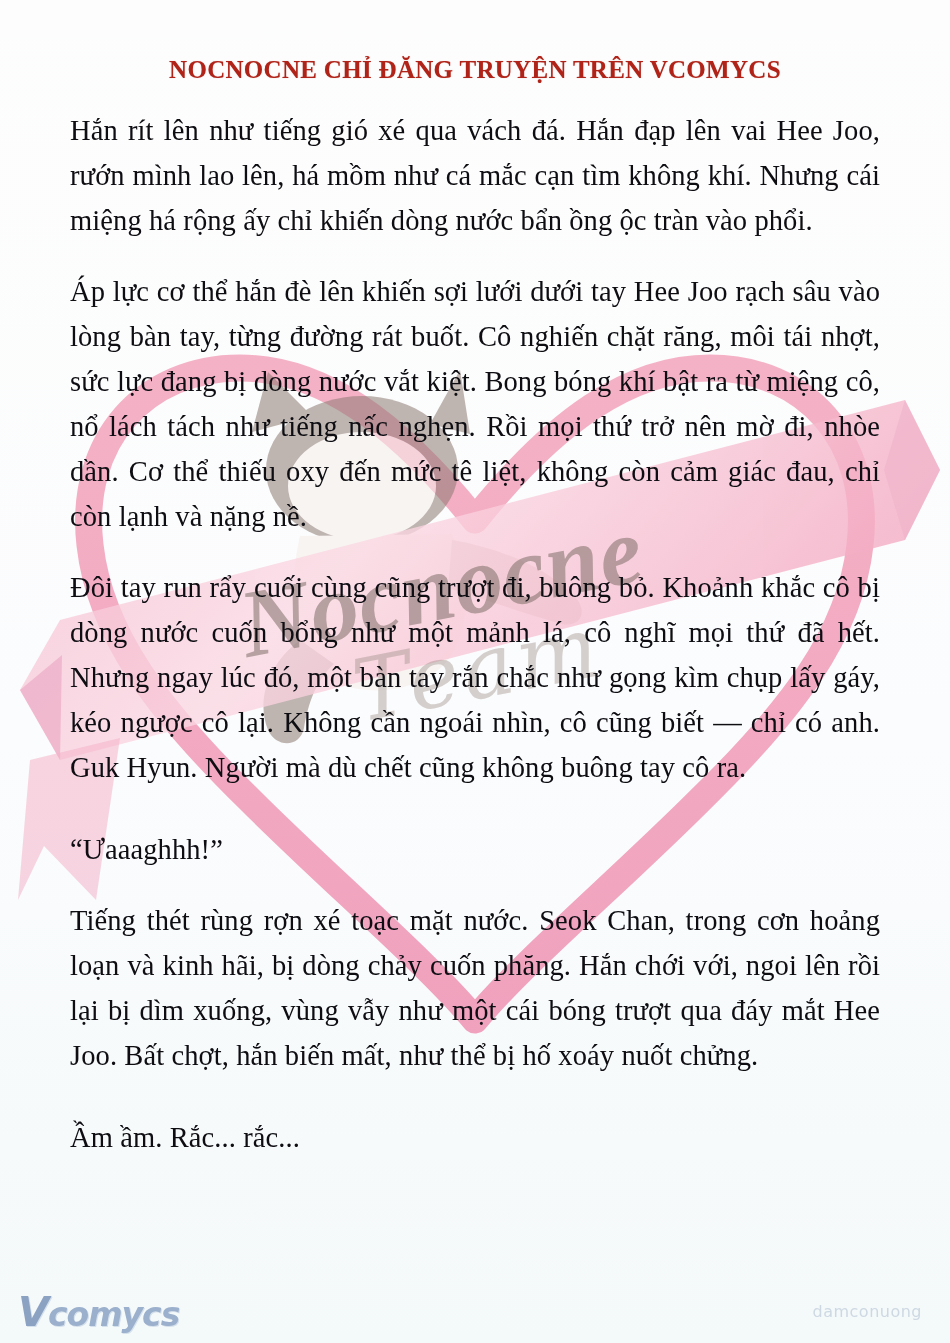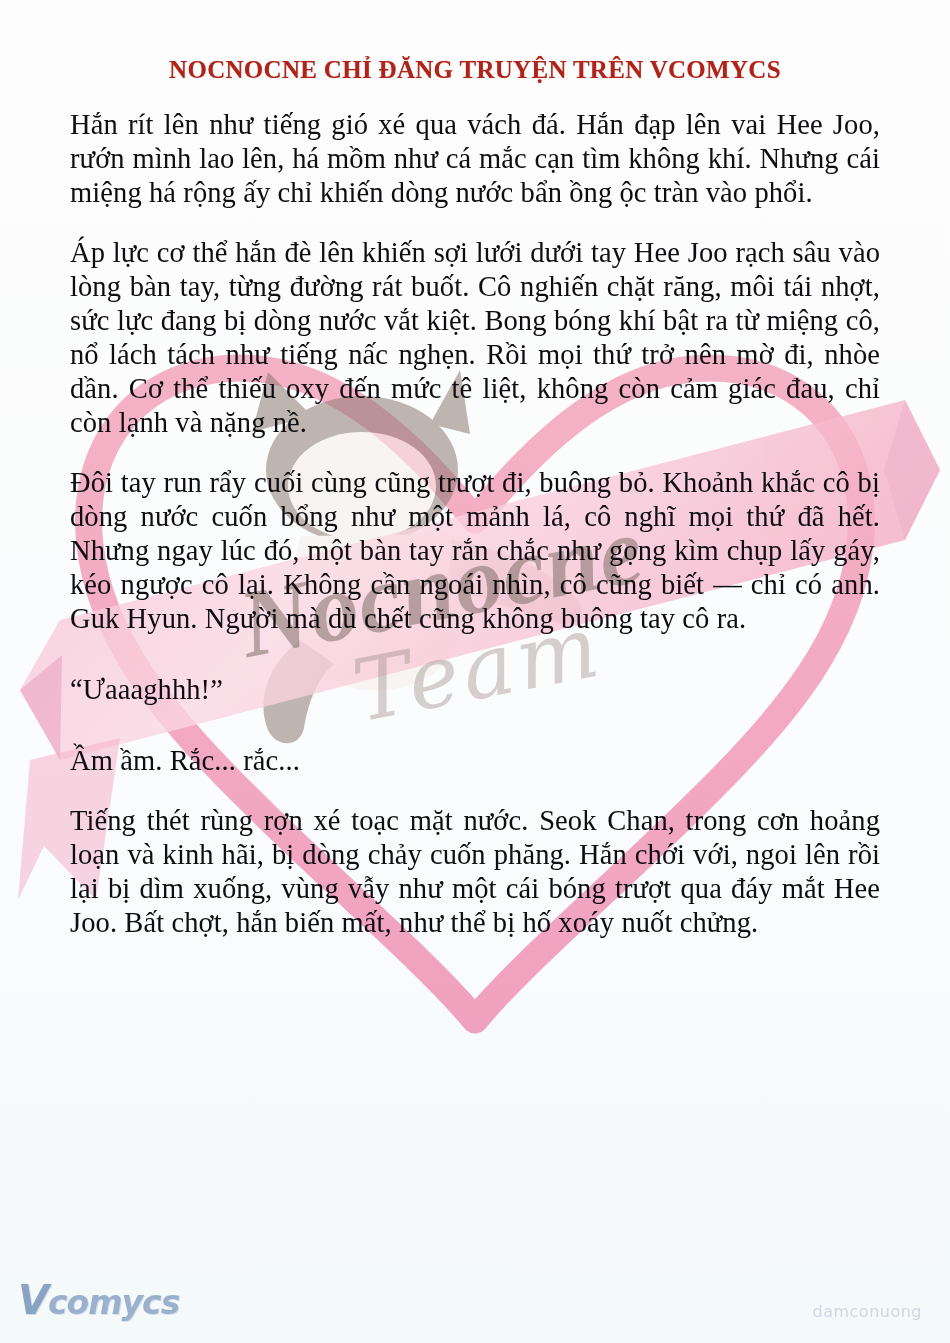--- a/index.html
+++ b/index.html
@@ -89,34 +89,34 @@
   .body-text {
     position: absolute;
     left: 70px;
     top: 108px;
     width: 810px;
   }
   .para {
     margin: 0 0 26px 0;
     font-family: "Liberation Serif", "DejaVu Serif", serif;
     font-size: 28.5px;
-    line-height: 34px;
+    line-height: 45px;
     color: #0d0d12;
     text-align: justify;
     text-justify: inter-word;
     letter-spacing: 0.1px;
   }
   .para:last-child { margin-bottom: 0; }
   .para.short { text-align: left; margin-top: 37px; }
 
   
   .footer-left {
     position: absolute;
     left: 18px;
-    bottom: 20px;
+    bottom: 8px;
     z-index: 4;
     text-align: right;
   }
   .logo-vcomycs {
     font-family: "DejaVu Sans", sans-serif;
     font-weight: bold;
     font-style: italic;
     font-size: 33px;
     letter-spacing: -1px;
     color: #8fa6c6;
@@ -218,22 +218,22 @@
 
   <div class="content">
 
     <div class="header-note">NOCNOCNE CHỈ ĐĂNG TRUYỆN TRÊN VCOMYCS</div>
 
     <div class="body-text">
       <p class="para">Hắn rít lên như tiếng gió xé qua vách đá. Hắn đạp lên vai Hee Joo, rướn mình lao lên, há mồm như cá mắc cạn tìm không khí. Nhưng cái miệng há rộng ấy chỉ khiến dòng nước bẩn ồng ộc tràn vào phổi.</p>
       <p class="para">Áp lực cơ thể hắn đè lên khiến sợi lưới dưới tay Hee Joo rạch sâu vào lòng bàn tay, từng đường rát buốt. Cô nghiến chặt răng, môi tái nhợt, sức lực đang bị dòng nước vắt kiệt. Bong bóng khí bật ra từ miệng cô, nổ lách tách như tiếng nấc nghẹn. Rồi mọi thứ trở nên mờ đi, nhòe dần. Cơ thể thiếu oxy đến mức tê liệt, không còn cảm giác đau, chỉ còn lạnh và nặng nề.</p>
       <p class="para">Đôi tay run rẩy cuối cùng cũng trượt đi, buông bỏ. Khoảnh khắc cô bị dòng nước cuốn bổng như một mảnh lá, cô nghĩ mọi thứ đã hết. Nhưng ngay lúc đó, một bàn tay rắn chắc như gọng kìm chụp lấy gáy, kéo ngược cô lại. Không cần ngoái nhìn, cô cũng biết — chỉ có anh. Guk Hyun. Người mà dù chết cũng không buông tay cô ra.</p>
       <p class="para short">“Ưaaaghhh!”</p>
+      <p class="para">Tiếng thét rùng rợn xé toạc mặt nước. Seok Chan, trong cơn hoảng loạn và kinh hãi, bị dòng chảy cuốn phăng. Hắn chới với, ngoi lên rồi lại bị dìm xuống, vùng vẫy như một cái bóng trượt qua đáy mắt Hee Joo. Bất chợt, hắn biến mất, như thể bị hố xoáy nuốt chửng.</p>
       <p class="para short">Ầm ầm. Rắc... rắc...</p>
-      <p class="para">Tiếng thét rùng rợn xé toạc mặt nước. Seok Chan, trong cơn hoảng loạn và kinh hãi, bị dòng chảy cuốn phăng. Hắn chới với, ngoi lên rồi lại bị dìm xuống, vùng vẫy như một cái bóng trượt qua đáy mắt Hee Joo. Bất chợt, hắn biến mất, như thể bị hố xoáy nuốt chửng.</p>
     </div>
 
   </div>
 
   <div class="footer-left">
     <span class="logo-vcomycs"><span class="cap">V</span><span>comycs</span></span>
   </div>
 
   <div class="footer-right">damconuong</div>
 

